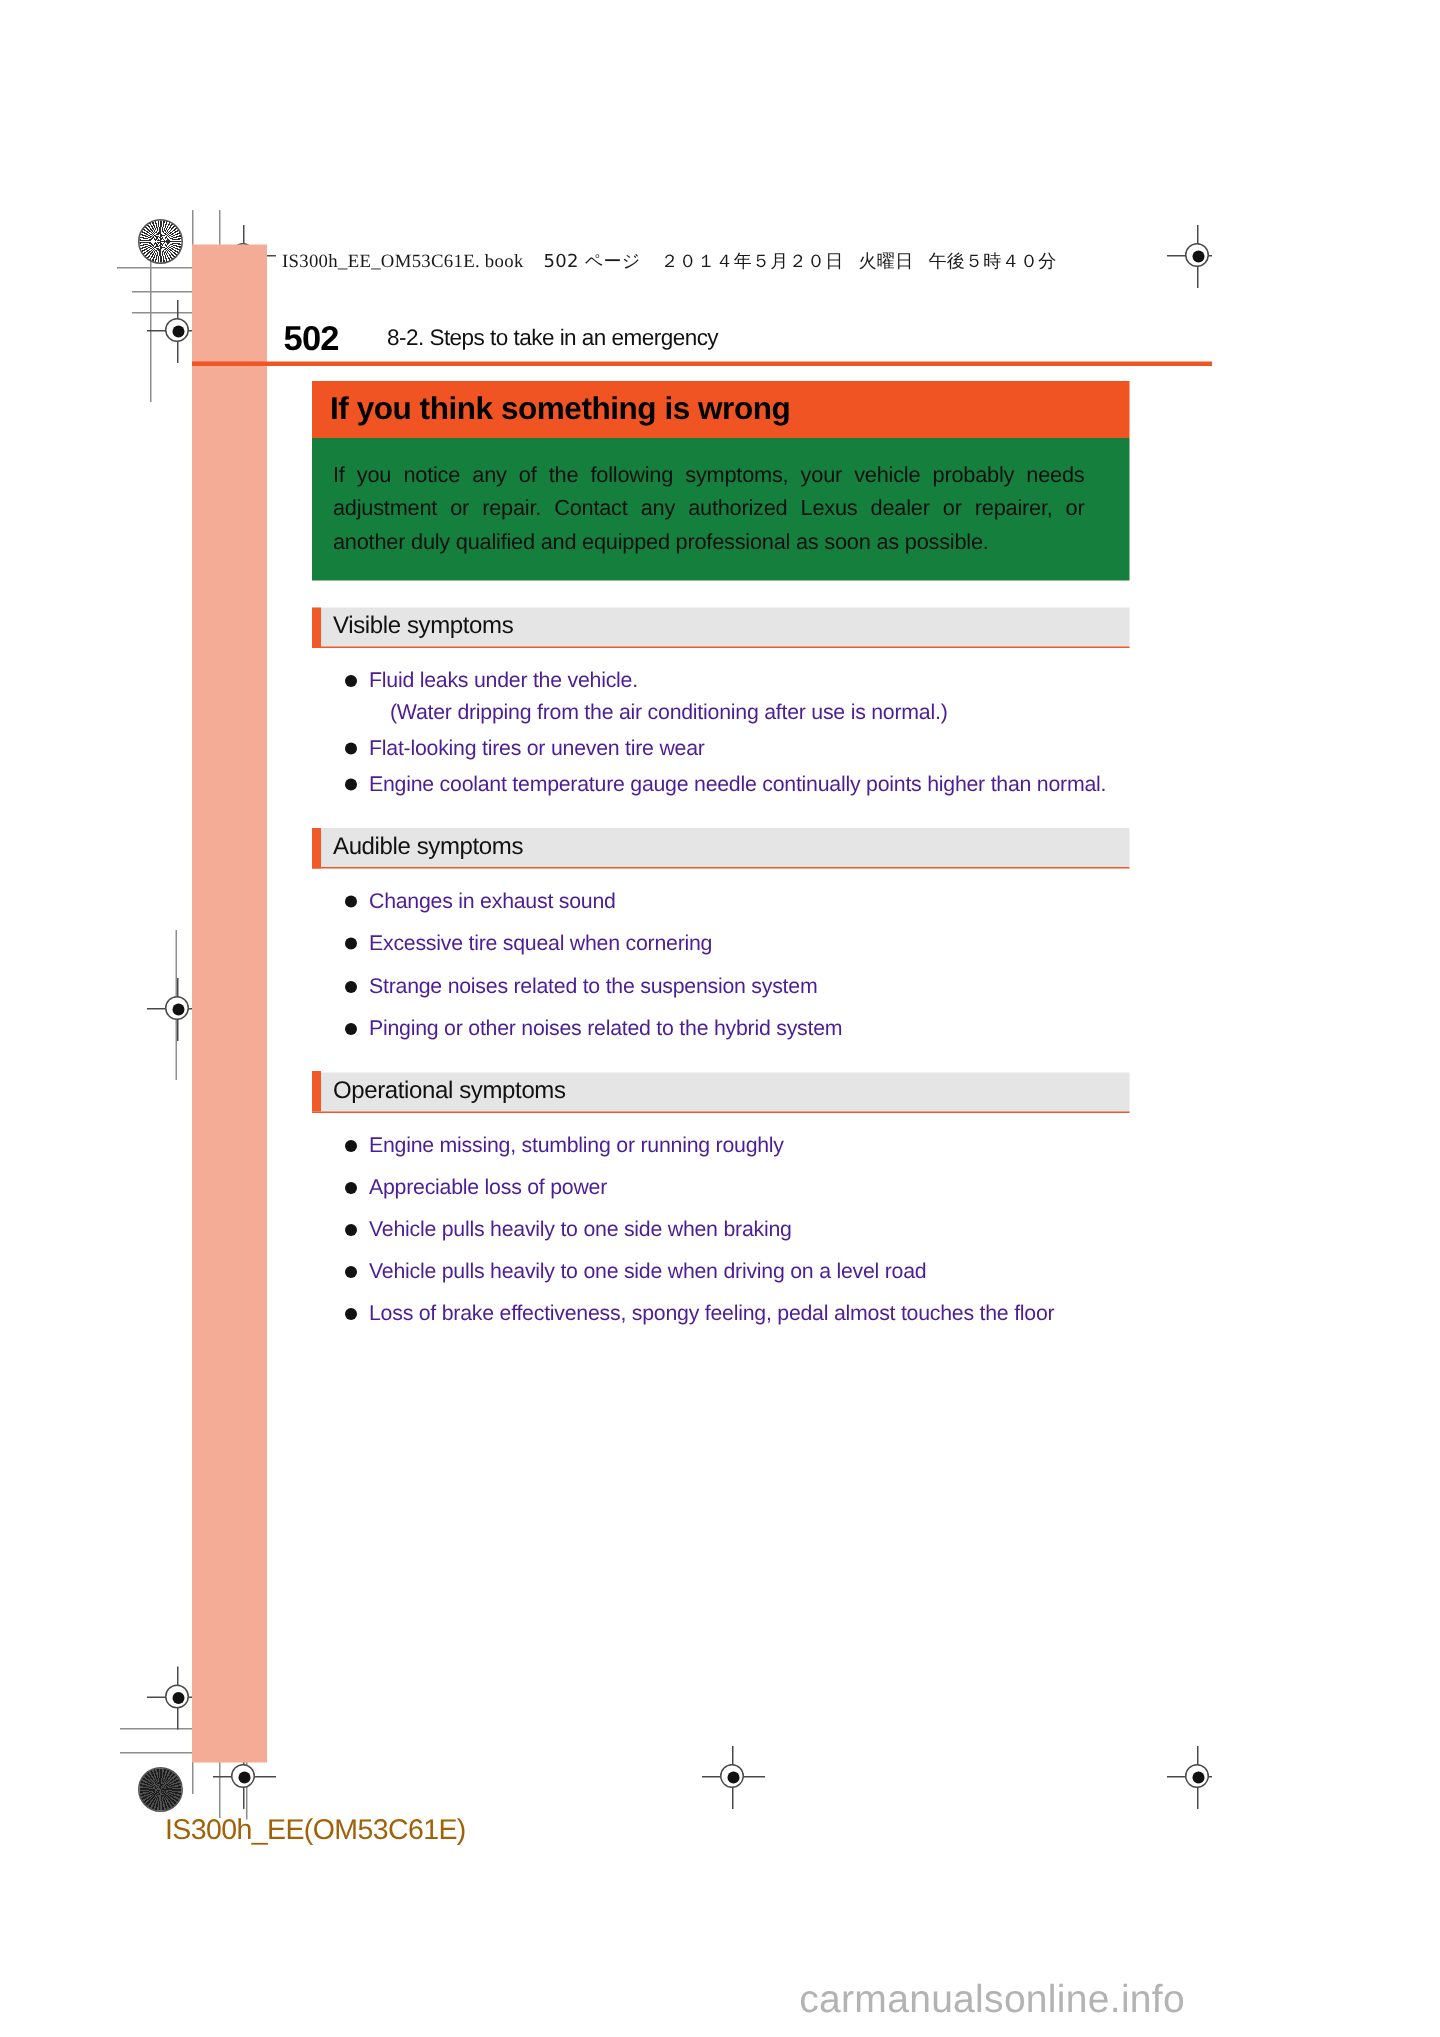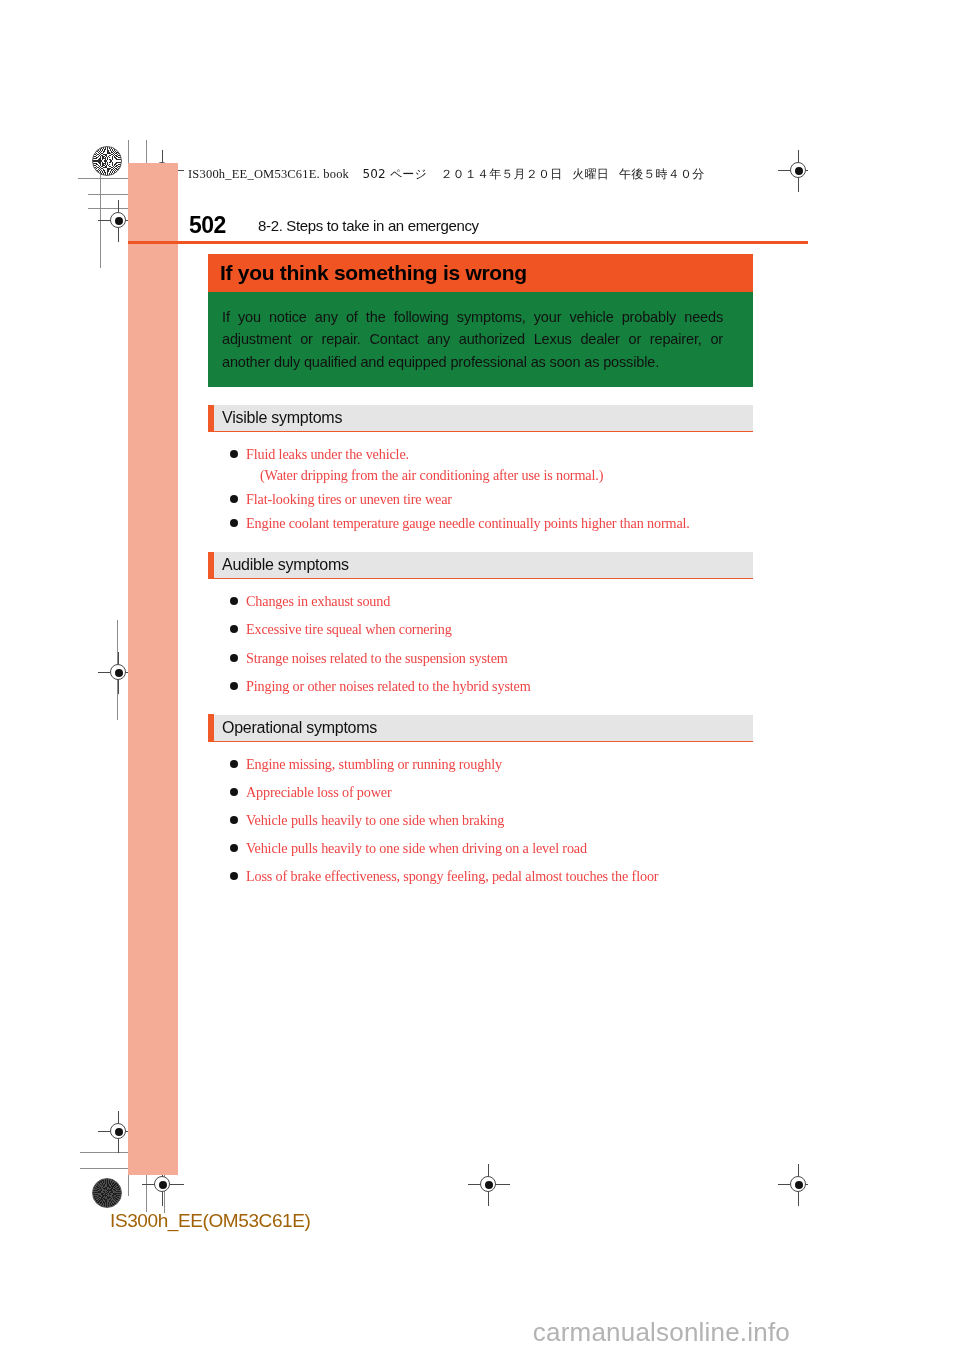--- a/index.html
+++ b/index.html
@@ -187,25 +187,24 @@
   
   ul.sym-list {
     list-style: none;
     margin: 10px 0 0 0;
     padding: 0 0 0 22px;
   }
   ul.sym-list li {
     position: relative;
     font-size: 14.2px;
     line-height: 1.48;
-    color: #ef4444;
+    color: #4c1d95;
     margin-bottom: 3px;
     padding-left: 16px;
     letter-spacing: -0.15px;
-    font-family: Liberation Serif, serif;
   }
   ul.sym-list li .bullet {
     position: absolute;
     left: 0;
     top: 6px;
     width: 8px;
     height: 8px;
     background: #121212;
     border-radius: 50%;
   }

